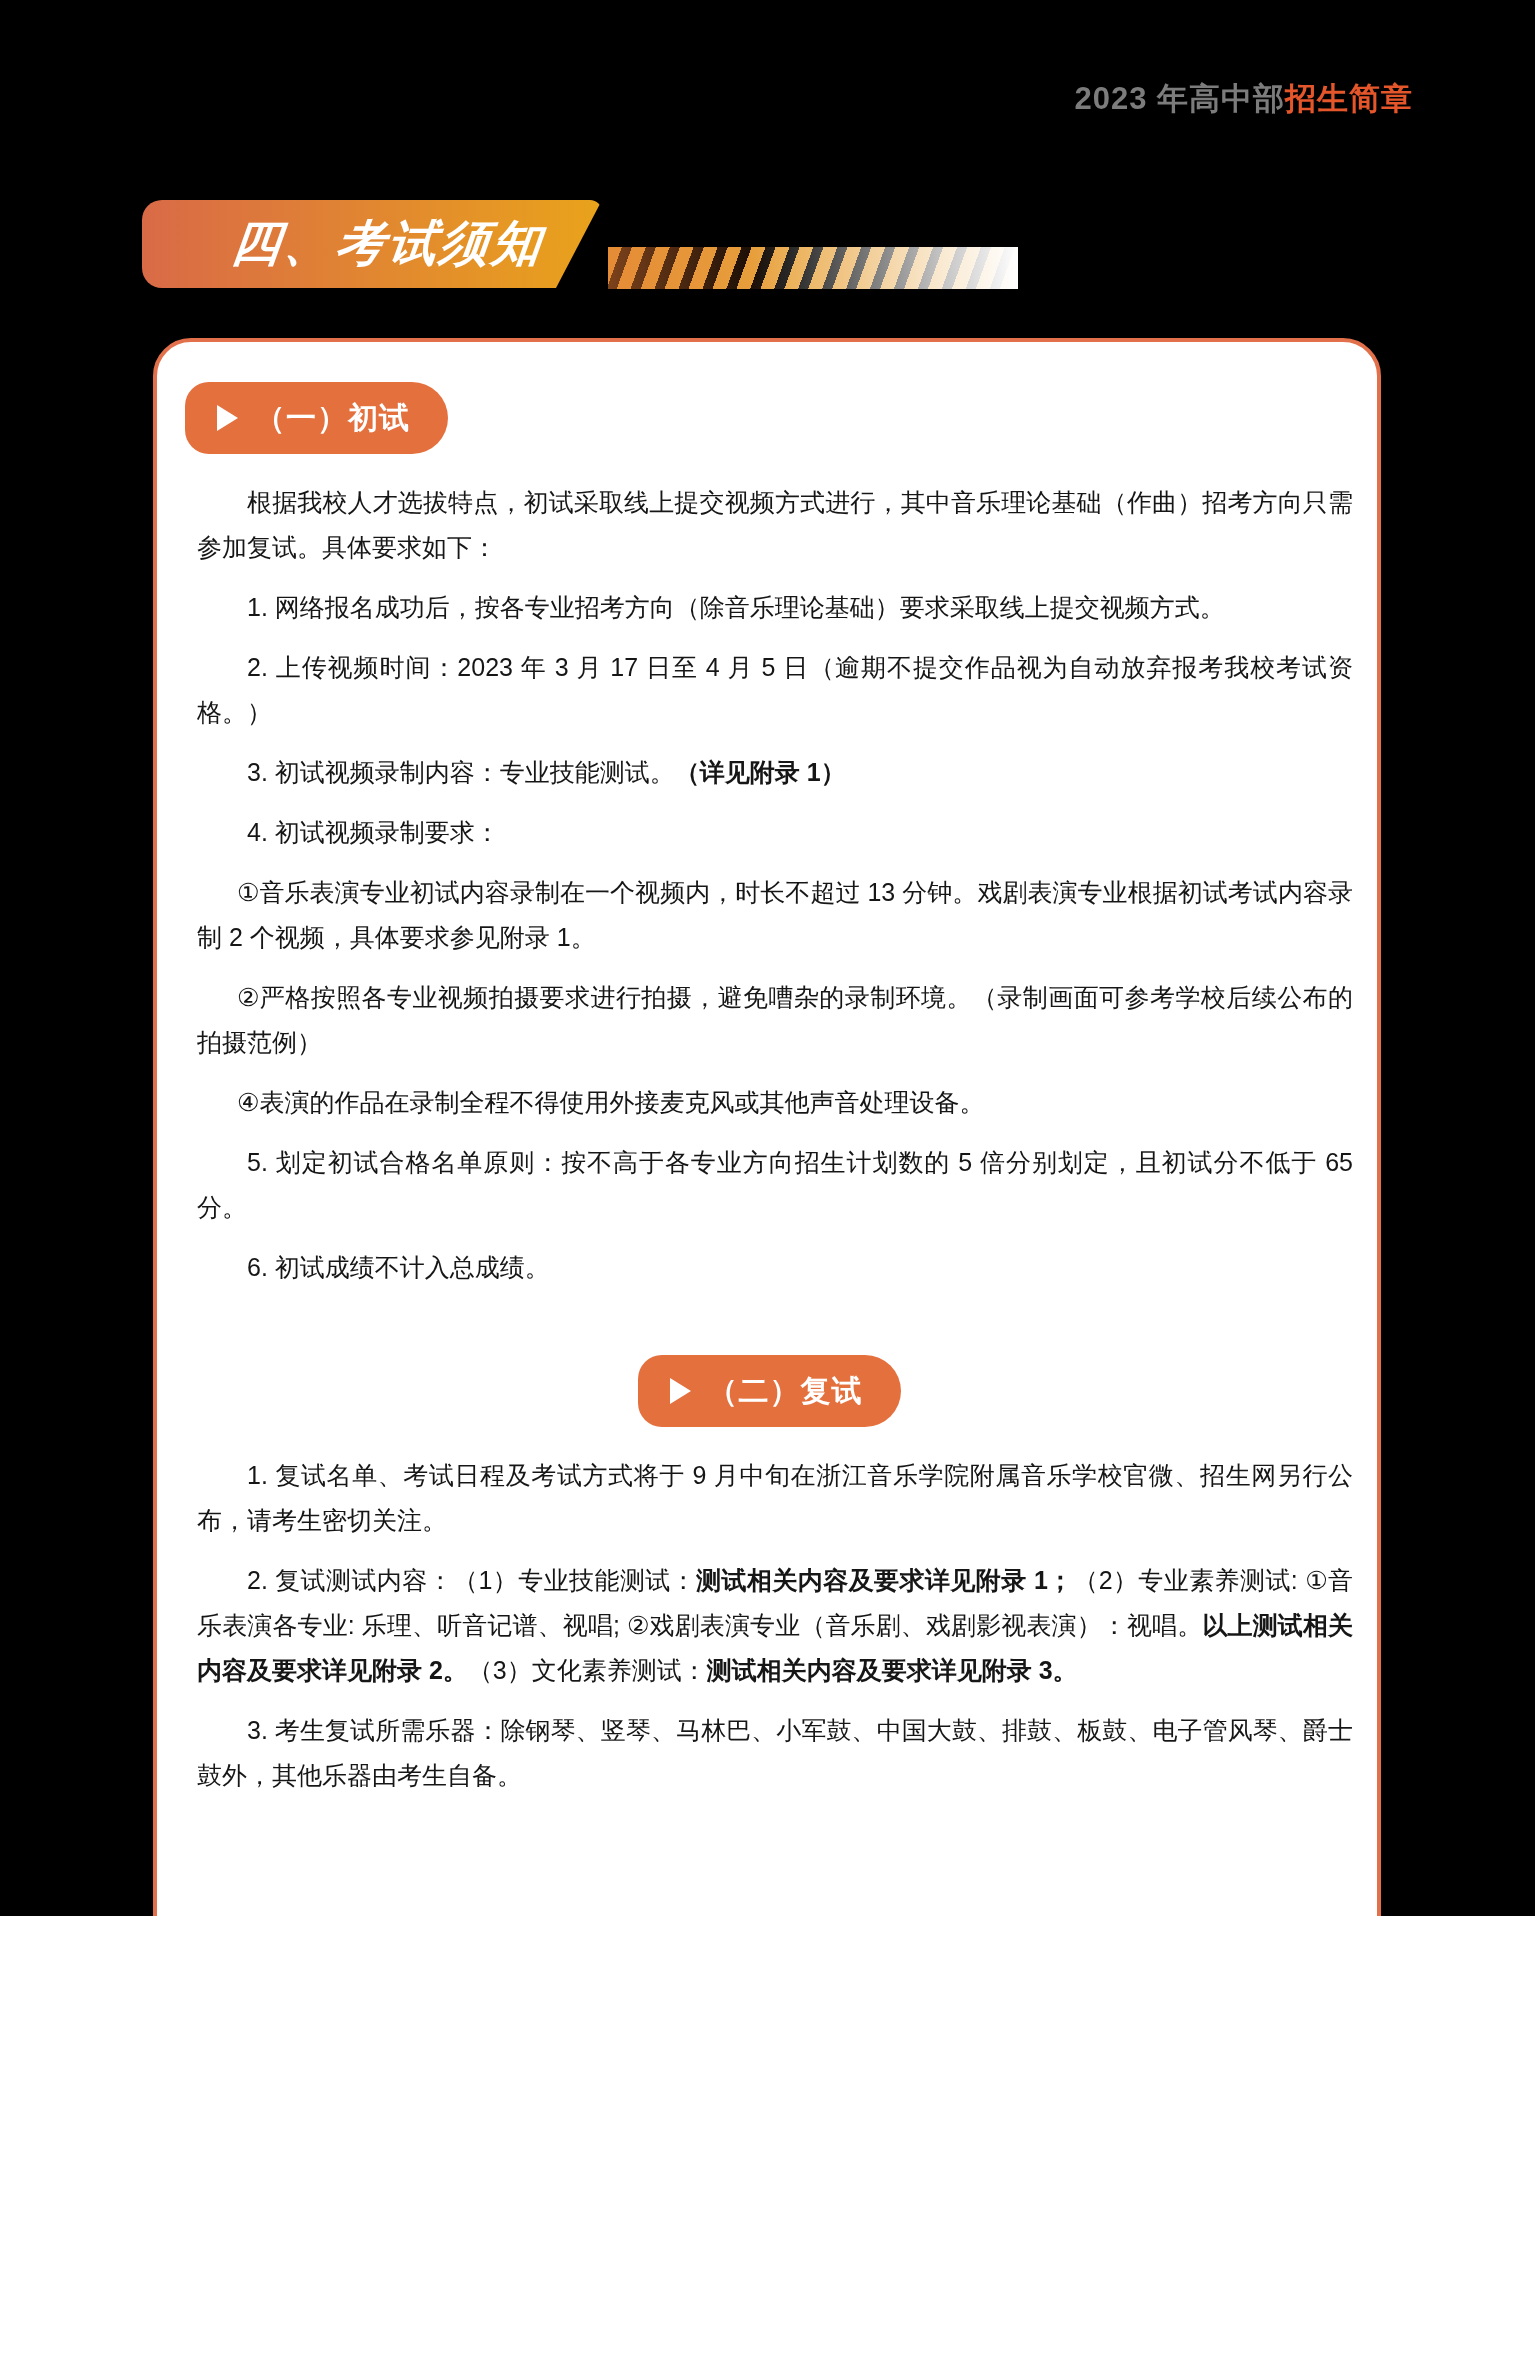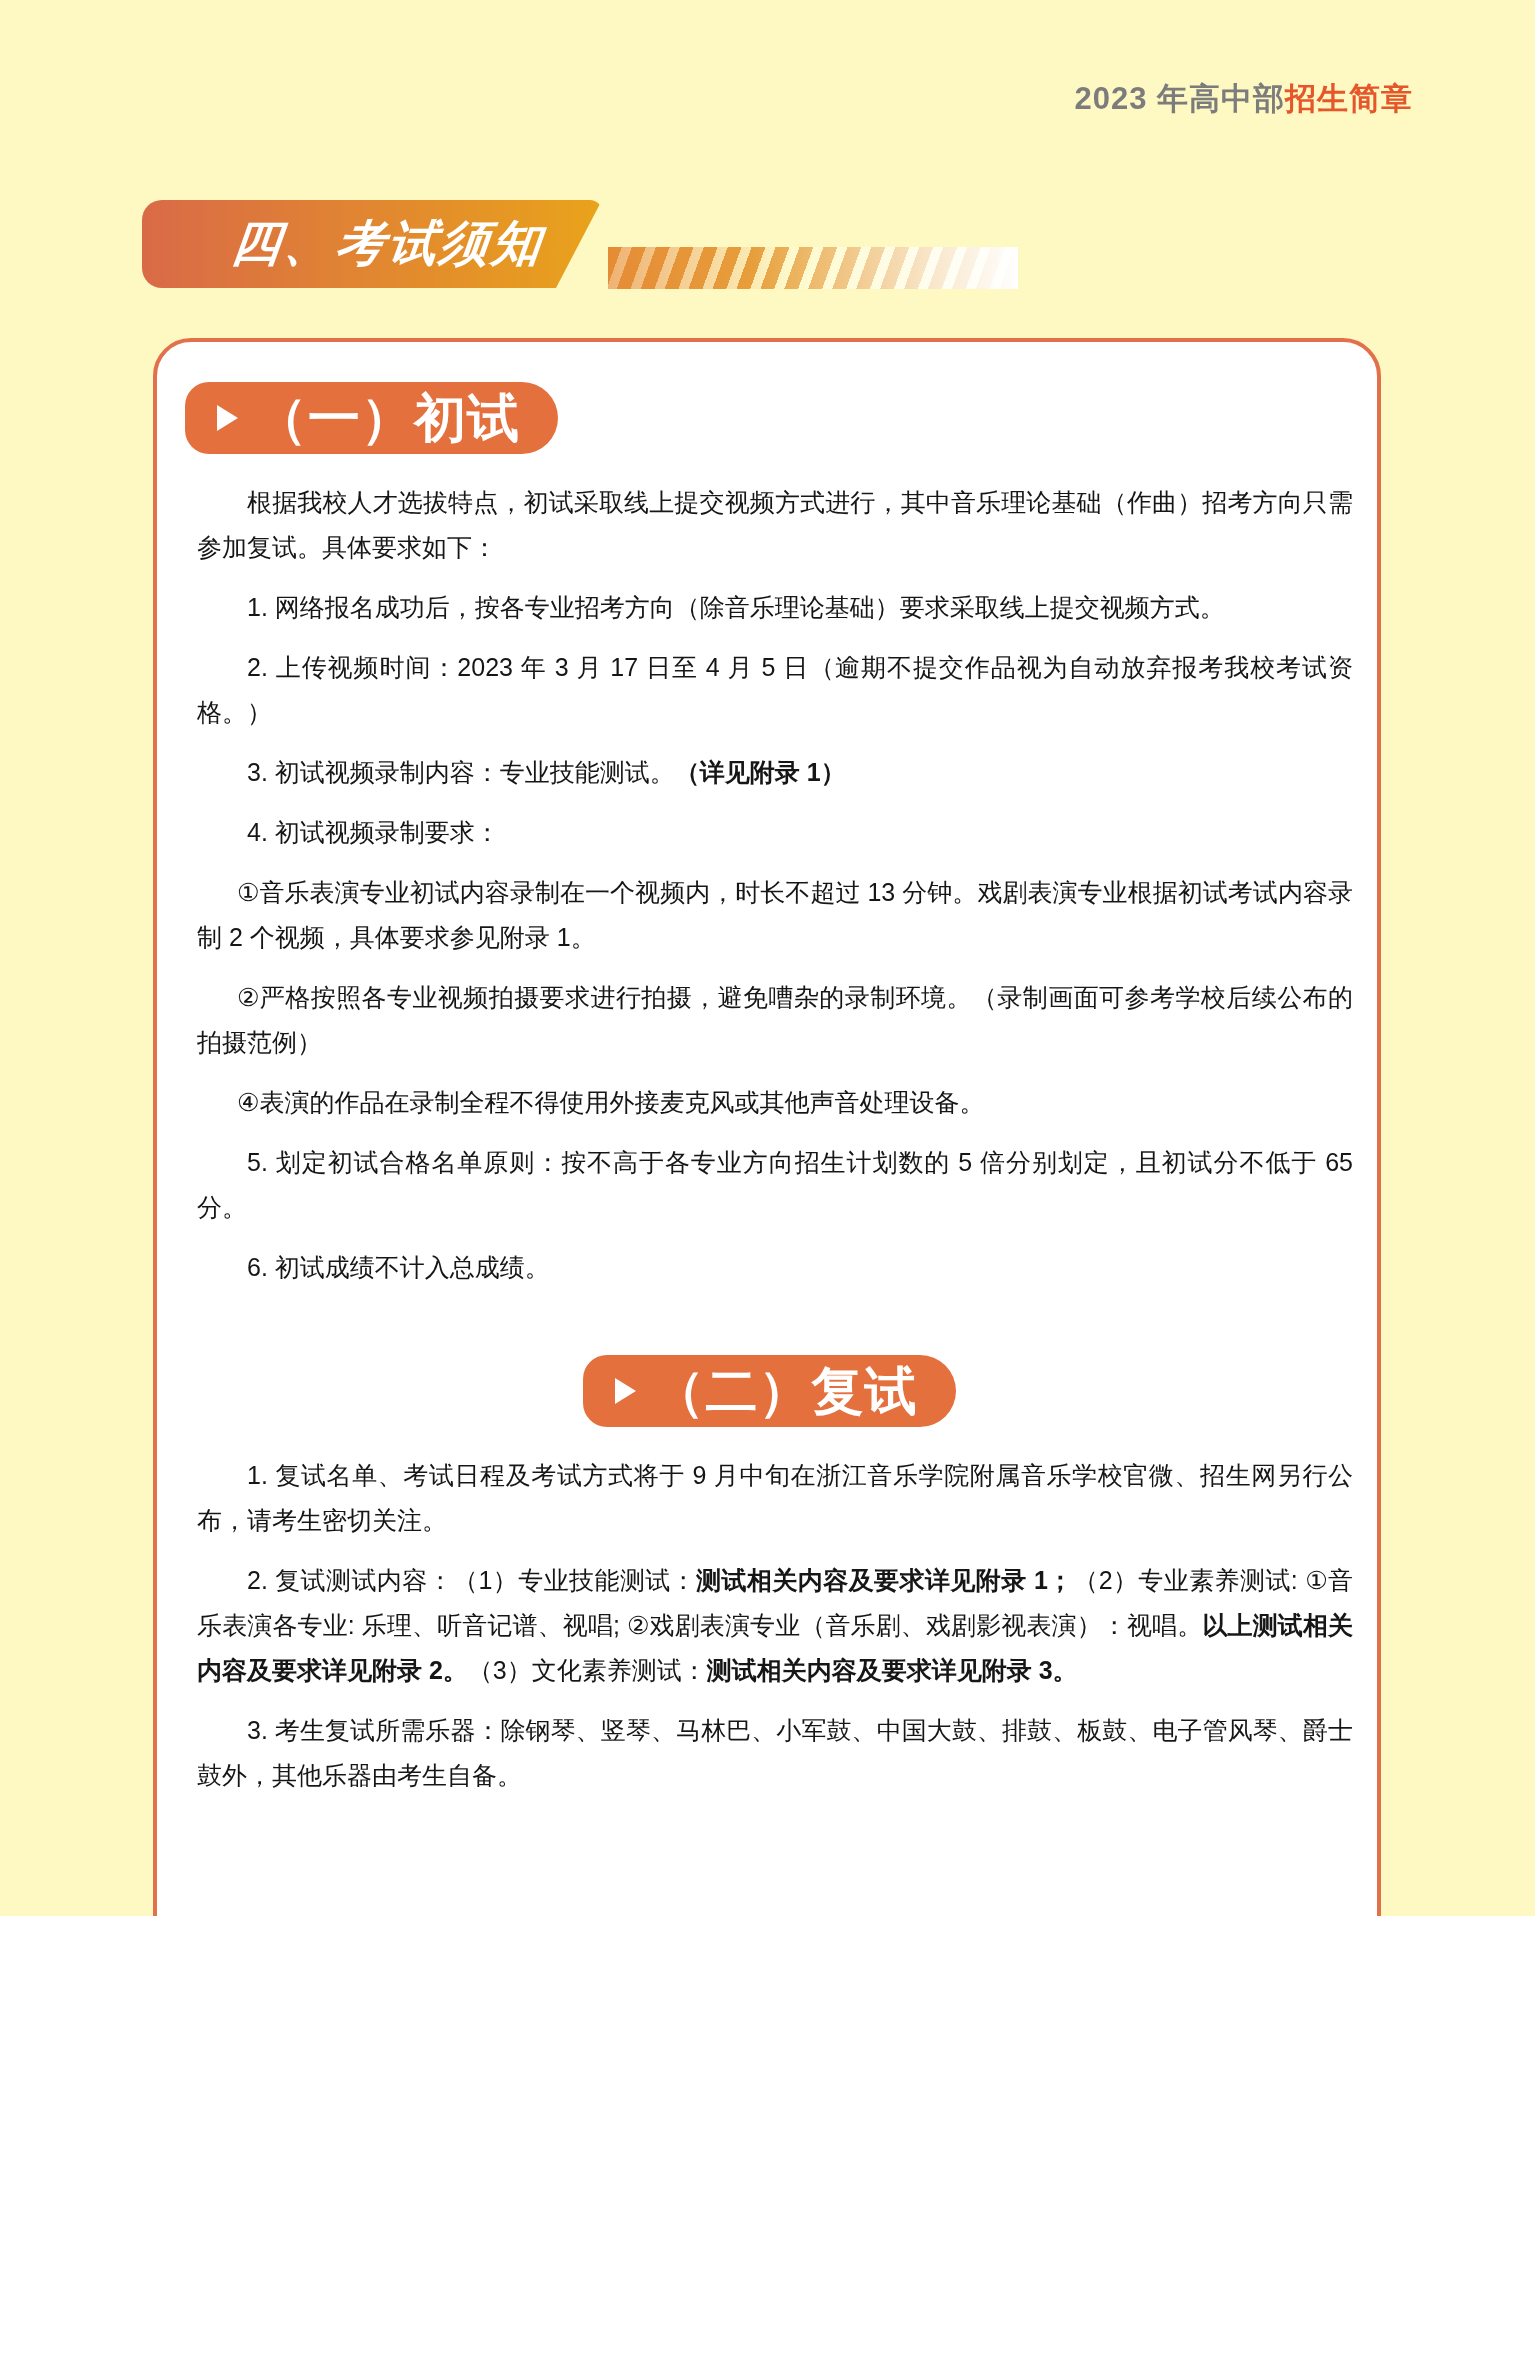--- a/index.html
+++ b/index.html
@@ -12,21 +12,21 @@
     --header-orange:#E5562B;
     --page-num:#E4643F;
     --text:#161616;
   }
   *{margin:0;padding:0;box-sizing:border-box;}
   html,body{background:#ffffff;}
   body{font-family:"Liberation Sans","DejaVu Sans",sans-serif;}
   .page{
     position:relative;
     width:1535px;height:1916px;
-    background:#fef9c3;
+    background:#000000;
     overflow:hidden;
   }
   
   .doc-header{
     position:absolute;top:78px;right:122px;
     font-size:31px;font-weight:bold;letter-spacing:1px;
     white-space:nowrap;
   }
   .doc-header .gray{color:var(--header-gray);}
   .doc-header .orange{color:var(--header-orange);}
@@ -81,21 +81,21 @@
     color:#ffffff;
   }
   .badge .tri{
     width:0;height:0;
     border-left:21px solid #ffffff;
     border-top:13px solid transparent;
     border-bottom:13px solid transparent;
     margin-right:17px;
   }
   .badge .badge-label{
-    font-size:52px;font-weight:bold;letter-spacing:1px;
+    font-size:30px;font-weight:bold;letter-spacing:1px;
     line-height:72px;white-space:nowrap;
   }
   .badge-row{line-height:0;}
   .badge-row.second{margin-top:65px;text-align:center;}
   
   .para-list{margin-top:26px;}
   .para{
     margin:0 0 15px 16px;
     width:1156px;
     font-size:25px;line-height:45px;

